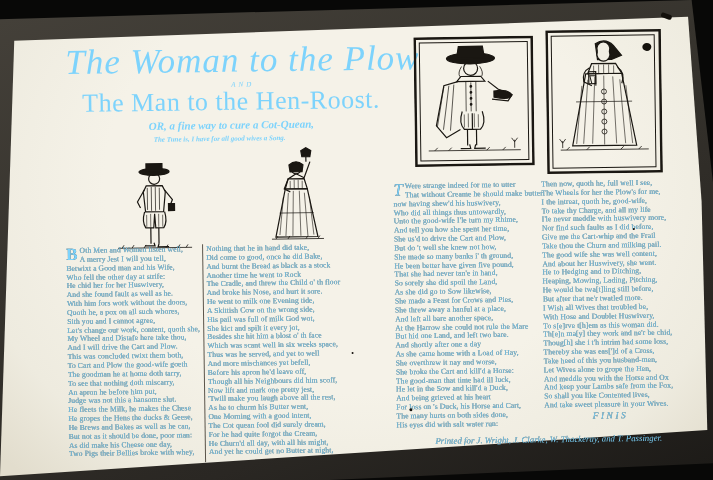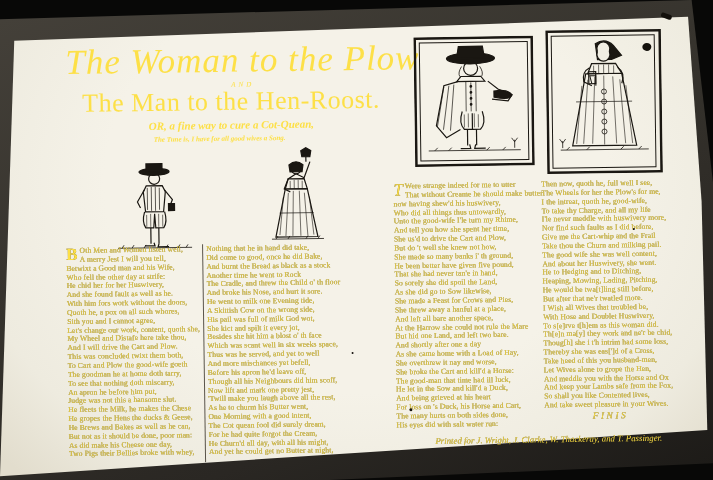--- a/index.html
+++ b/index.html
@@ -1,17 +1,17 @@
 <!DOCTYPE html>
 <html><head>
 <meta charset="utf-8">
 <style>
   html,body{margin:0;padding:0;background:#080807;}
   #stage{position:relative;width:713px;height:480px;overflow:hidden;background:#080807;
-         font-family:"Liberation Serif",serif;color:#fde047;}
+         font-family:"Liberation Serif",serif;color:#7dd3fc;}
   .mat{position:absolute;inset:0;
        background:linear-gradient(160deg,#45413a 0%,#36332d 40%,#2a2723 75%,#1c1a17 100%);
        clip-path:polygon(0% 4%,97% 0%,100% 38%,100% 96.5%,0% 103%);}
   .paper{position:absolute;inset:0;
        background:radial-gradient(ellipse at 50% 38%,#f5f2e8 50%,#eeebdf 78%,#e2ddcd 96%);
        clip-path:polygon(2% 8.5%,96.5% 3.5%,98.4% 42%,99.2% 89.6%,0% 99.2%);}
   .content{position:absolute;inset:0;transform:rotate(-0.8deg);transform-origin:356px 240px;}
 
   .abs{position:absolute;}
   .ttl1{font-style:italic;font-size:35px;letter-spacing:1px;text-align:center;}

